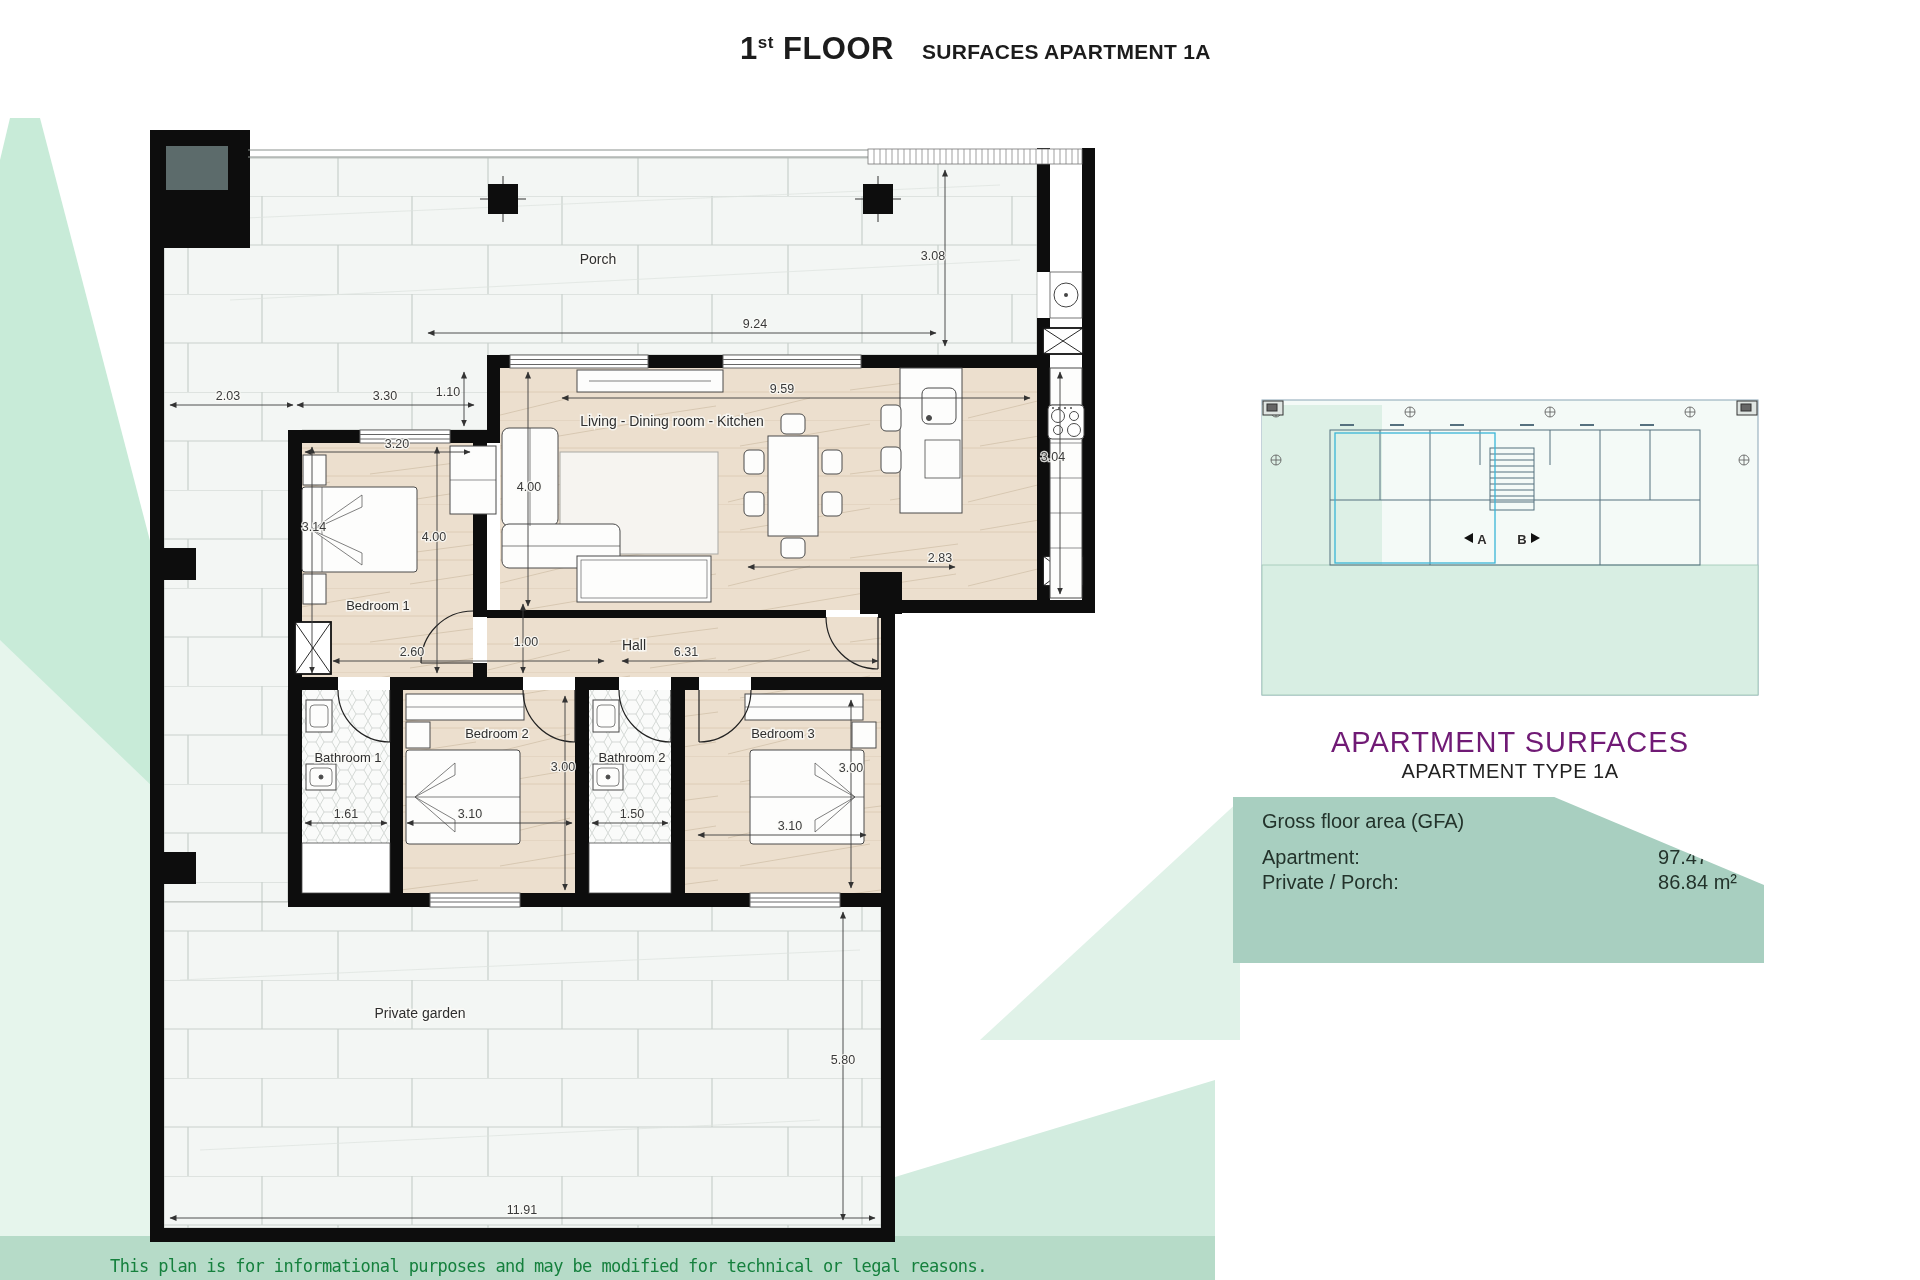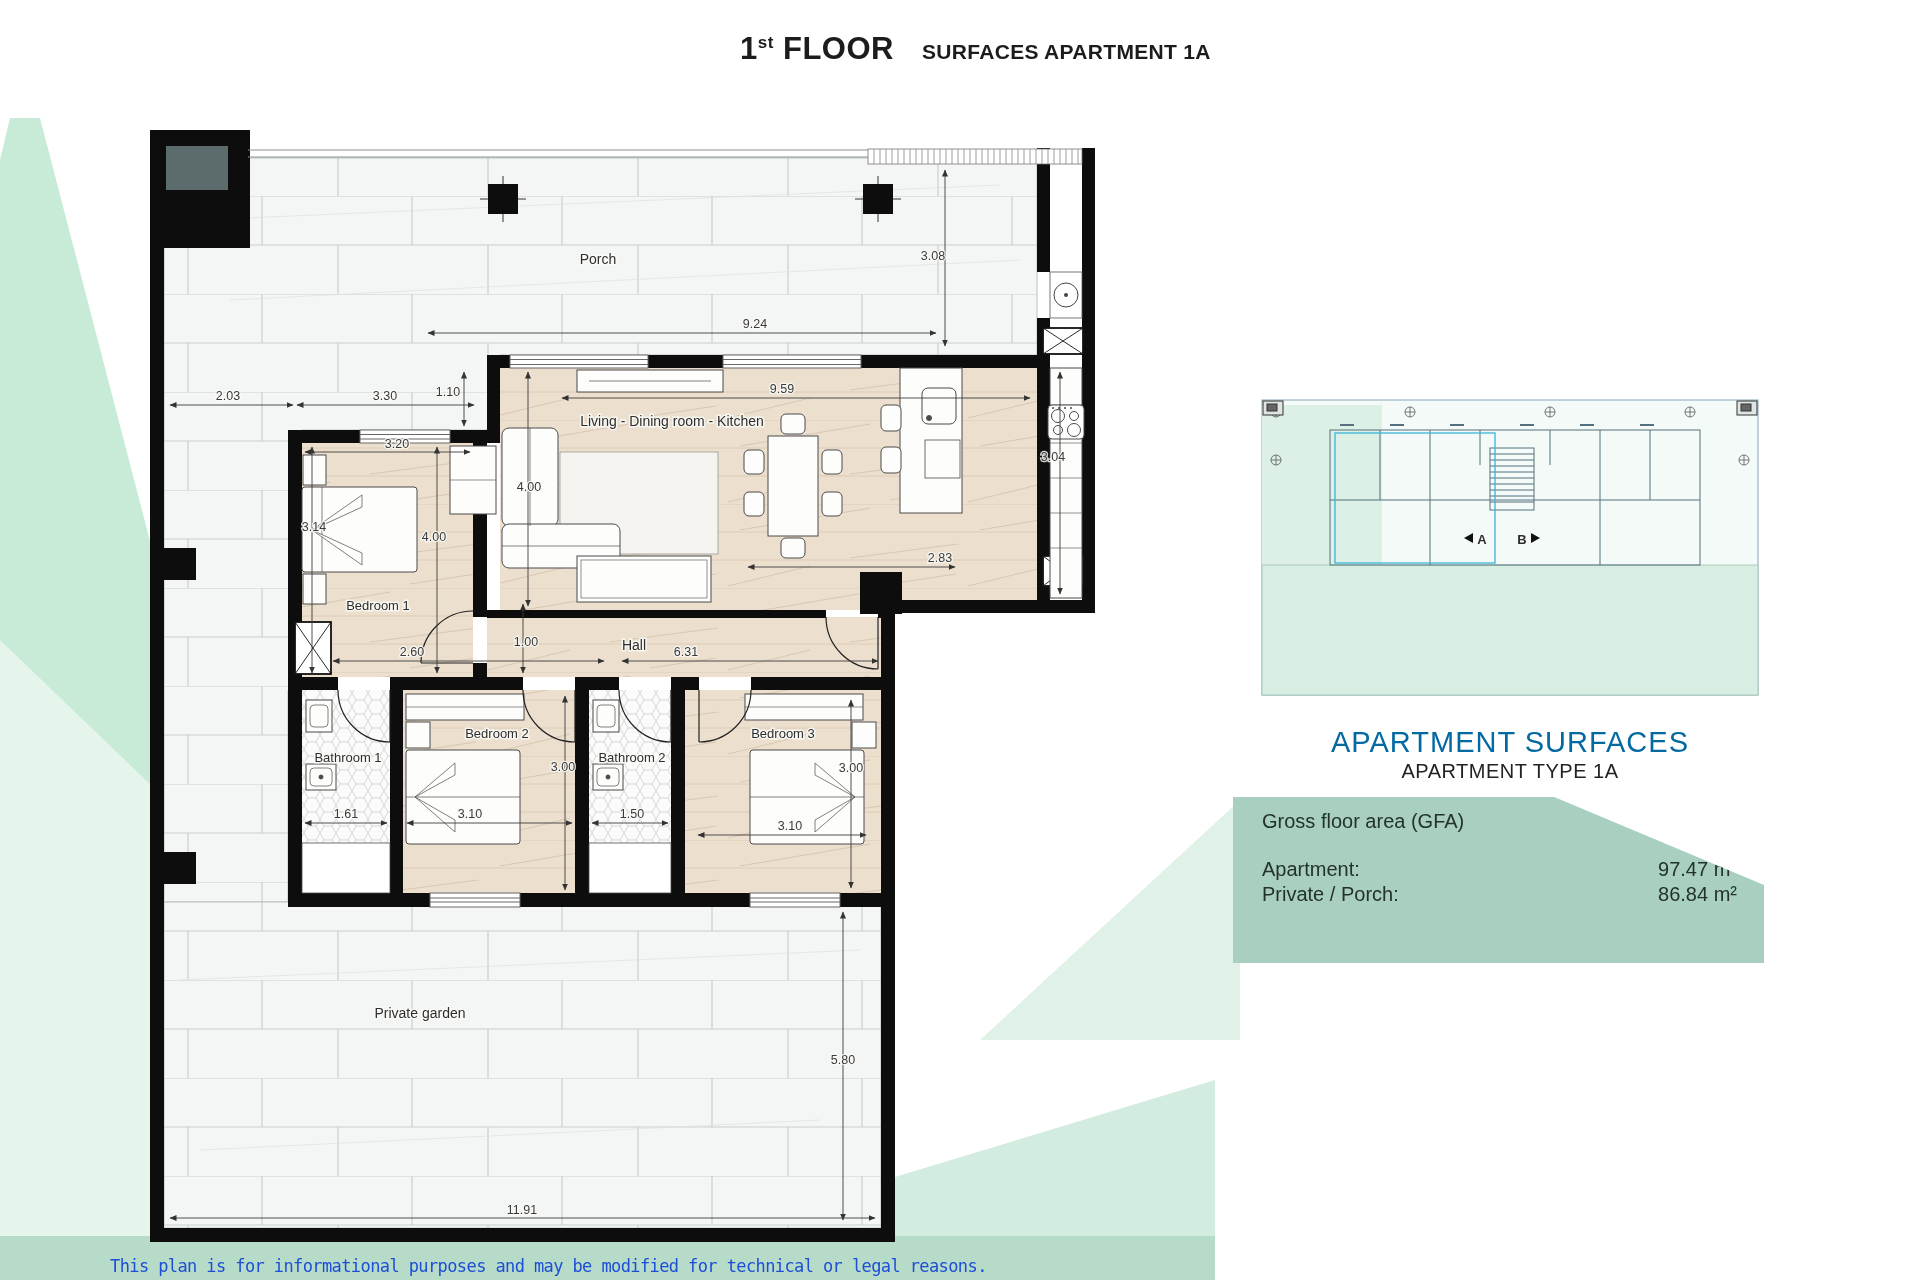--- a/index.html
+++ b/index.html
@@ -7,31 +7,31 @@
        font-family:"Liberation Sans",sans-serif;color:#1c1c1c;}
   .abs{position:absolute;}
   
   #header{left:740px;top:18px;line-height:1.25;}
   #header .l1{font-size:31px;font-weight:bold;letter-spacing:.5px;}
   #header .l2{font-size:31px;font-weight:bold;letter-spacing:.5px;display:flex;align-items:baseline;gap:28px;margin-top:12px;}
   #header sup{font-size:17px;}
   #header .apt{font-size:21px;font-weight:bold;letter-spacing:.3px;}
   
   #surf-titles{left:1255px;top:726px;width:510px;text-align:center;}
-  #surf-titles .t1{font-size:29px;letter-spacing:1px;color:#0369a1;}
+  #surf-titles .t1{font-size:29px;letter-spacing:1px;color:#701a75;}
   #surf-titles .t2{font-size:20px;letter-spacing:.5px;color:#222;margin-top:1px;}
   #panel{left:1233px;top:797px;width:531px;height:166px;
          clip-path:polygon(0 0,60.5% 0,100% 53%,100% 100%,0 100%);
          padding:0;box-sizing:border-box;}
   #panel .inner{padding:13px 27px 0 29px;color:#23332b;}
-  #panel .gfa{font-size:20px;margin-bottom:24px;}
+  #panel .gfa{font-size:20px;margin-bottom:12px;}
   #panel .row{display:flex;justify-content:space-between;font-size:20px;line-height:24.5px;}
   
   #disclaimer{left:110px;top:1256px;font-family:"DejaVu Sans Mono",monospace;
-              font-size:17px;letter-spacing:-.6px;color:#1d4ed8;}
+              font-size:17px;letter-spacing:-.6px;color:#15803d;}
   
   svg text{font-family:"Liberation Sans",sans-serif;fill:#2e2e2e;
            paint-order:stroke;stroke:rgba(250,250,247,.85);stroke-width:3px;}
   svg text.rl{font-size:14px;}
   svg text.rs{font-size:13px;}
   svg text.dt{font-size:12.5px;fill:#3a3a3a;stroke-width:2.5px;}
   svg text.kp{font-size:13px;font-weight:bold;stroke-width:2px;}
 </style>
 </head>
 <body>

